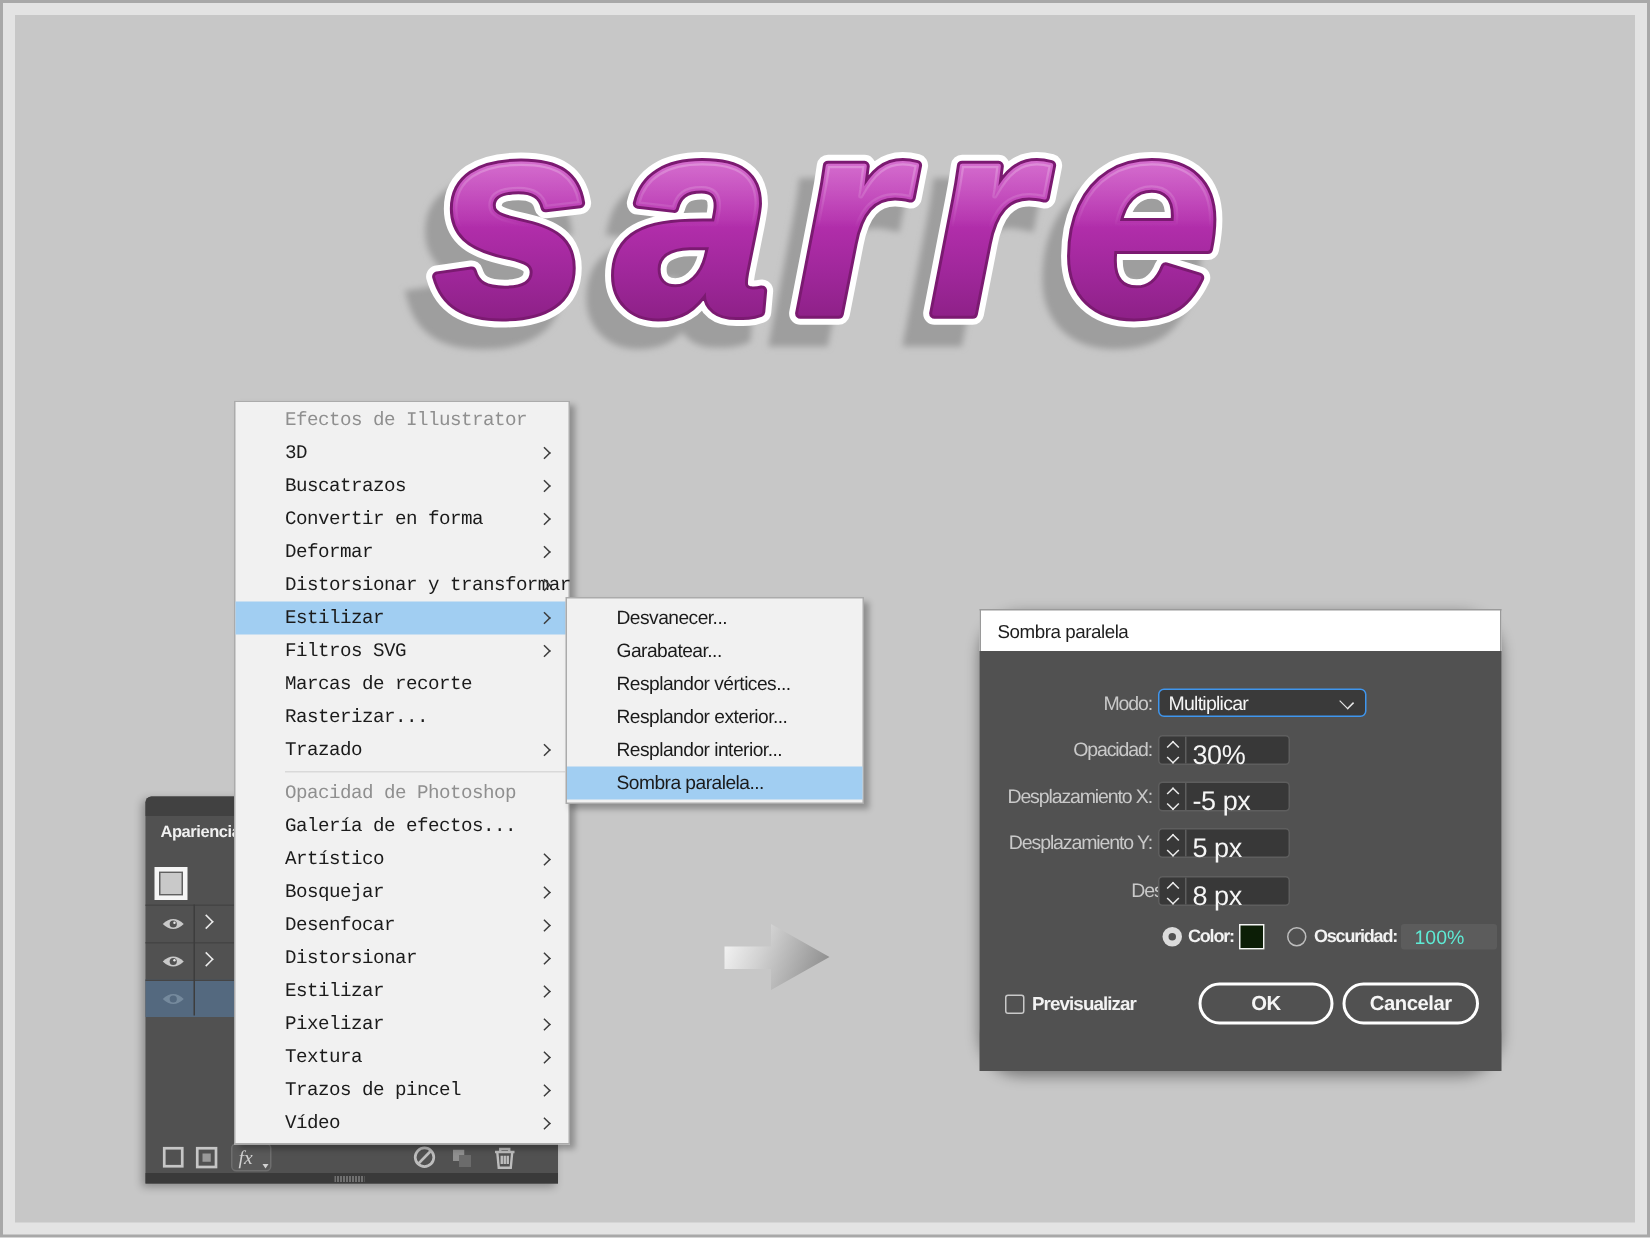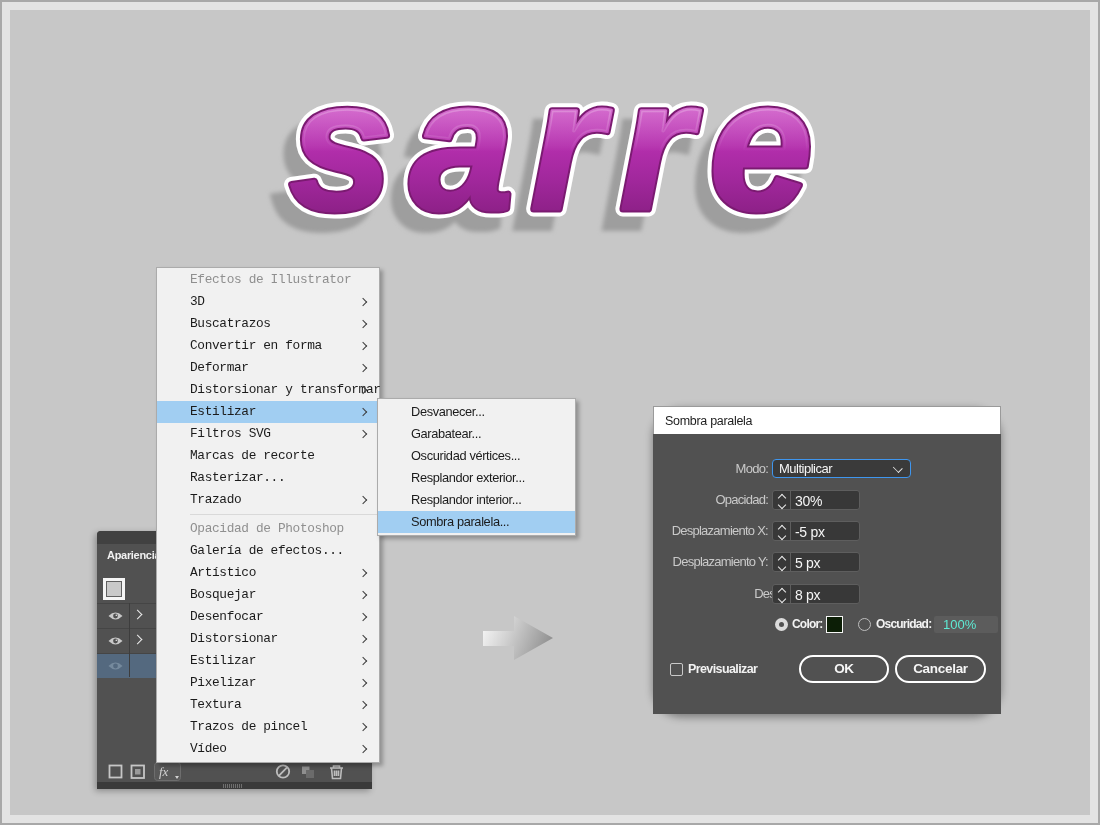--- a/index.html
+++ b/index.html
@@ -35,21 +35,21 @@
   .dtitle{position:absolute;left:0;top:0;width:100%;height:28px;background:#fff;border:1px solid #9a9a9a;border-bottom:none;box-sizing:border-box;}
   .dtitle span{position:absolute;left:11px;top:7px;font-size:12.5px;letter-spacing:-0.3px;color:#1d1d1d;}
   .dbody{position:absolute;left:0;top:28px;width:100%;height:280px;background:#515151;}
   .drow{position:absolute;left:0;width:100%;height:20px;}
   .dlabel{position:absolute;right:233px;top:2px;font-size:13px;letter-spacing:-0.75px;color:#c9c9c9;white-space:nowrap;}
   .combo{position:absolute;left:119px;top:0;width:139px;height:19px;background:#3a3a3a;border:1.5px solid #3f96ee;border-radius:4px;box-sizing:border-box;}
   .combo .ct{position:absolute;left:6px;top:1px;font-size:13px;letter-spacing:-0.5px;color:#f5f5f5;}
   .combo .cv{position:absolute;right:9px;top:4px;width:6.5px;height:6.5px;border-bottom:1.7px solid #e8e8e8;border-right:1.7px solid #e8e8e8;transform:rotate(45deg) scale(1,0.75);}
   .spinfield{position:absolute;left:119px;top:0;width:88px;height:20px;background:#383838;border:1px solid #5e5e5e;border-radius:3px;box-sizing:border-box;}
   .spinfield .sdiv{position:absolute;left:17px;top:0;width:1px;height:100%;background:#5e5e5e;}
-  .spinfield .val{position:absolute;left:22px;top:2px;font-size:14px;letter-spacing:-0.3px;color:#f5f5f5;}
+  .spinfield .val{position:absolute;left:22px;top:2px;font-size:18px;letter-spacing:-0.3px;color:#f5f5f5;}
   .spup{position:absolute;left:5.5px;top:4px;width:5px;height:5px;border-top:1.6px solid #ececec;border-right:1.6px solid #ececec;transform:rotate(-45deg);}
   .spdn{position:absolute;left:5.5px;top:10.5px;width:5px;height:5px;border-bottom:1.6px solid #ececec;border-right:1.6px solid #ececec;transform:rotate(45deg);}
   
   .radio{position:absolute;width:13px;height:13px;border-radius:50%;box-sizing:border-box;}
   .r-on{background:#dcdcdc;}
   .r-on::after{content:"";position:absolute;left:4px;top:4px;width:5px;height:5px;border-radius:50%;background:#515151;}
   .r-off{border:1.5px solid #bdbdbd;}
   .blabel{font-size:12px;font-weight:bold;letter-spacing:-0.8px;color:#f2f2f2;position:absolute;white-space:nowrap;}
   .cswatch{position:absolute;width:17px;height:17px;background:#0c1e06;border:1.5px solid #f5f5f5;box-sizing:border-box;}
   .dfield{position:absolute;width:64px;height:17px;background:#5c5c5c;border-radius:2px;}
@@ -169,21 +169,21 @@
     <div class="mi">Estilizar<span class="ar"></span></div>
     <div class="mi">Pixelizar<span class="ar"></span></div>
     <div class="mi">Textura<span class="ar"></span></div>
     <div class="mi">Trazos de pincel<span class="ar"></span></div>
     <div class="mi">Vídeo<span class="ar"></span></div>
   </div>
 
   <div class="menu" id="submenu">
     <div class="mi">Desvanecer...</div>
     <div class="mi">Garabatear...</div>
-    <div class="mi">Oscuridad vértices...</div>
+    <div class="mi">Resplandor vértices...</div>
     <div class="mi">Resplandor exterior...</div>
     <div class="mi">Resplandor interior...</div>
     <div class="mi hi">Sombra paralela...</div>
   </div>
 
   <svg width="80" height="50" viewBox="0 0 80 50" style="position:absolute;left:481px;top:614px;">
     <defs>
       <linearGradient id="ag" x1="0" y1="0" x2="74" y2="30" gradientUnits="userSpaceOnUse">
         <stop offset="0" stop-color="#fdfdfd"></stop>
         <stop offset="0.4" stop-color="#d2d2d2"></stop>

